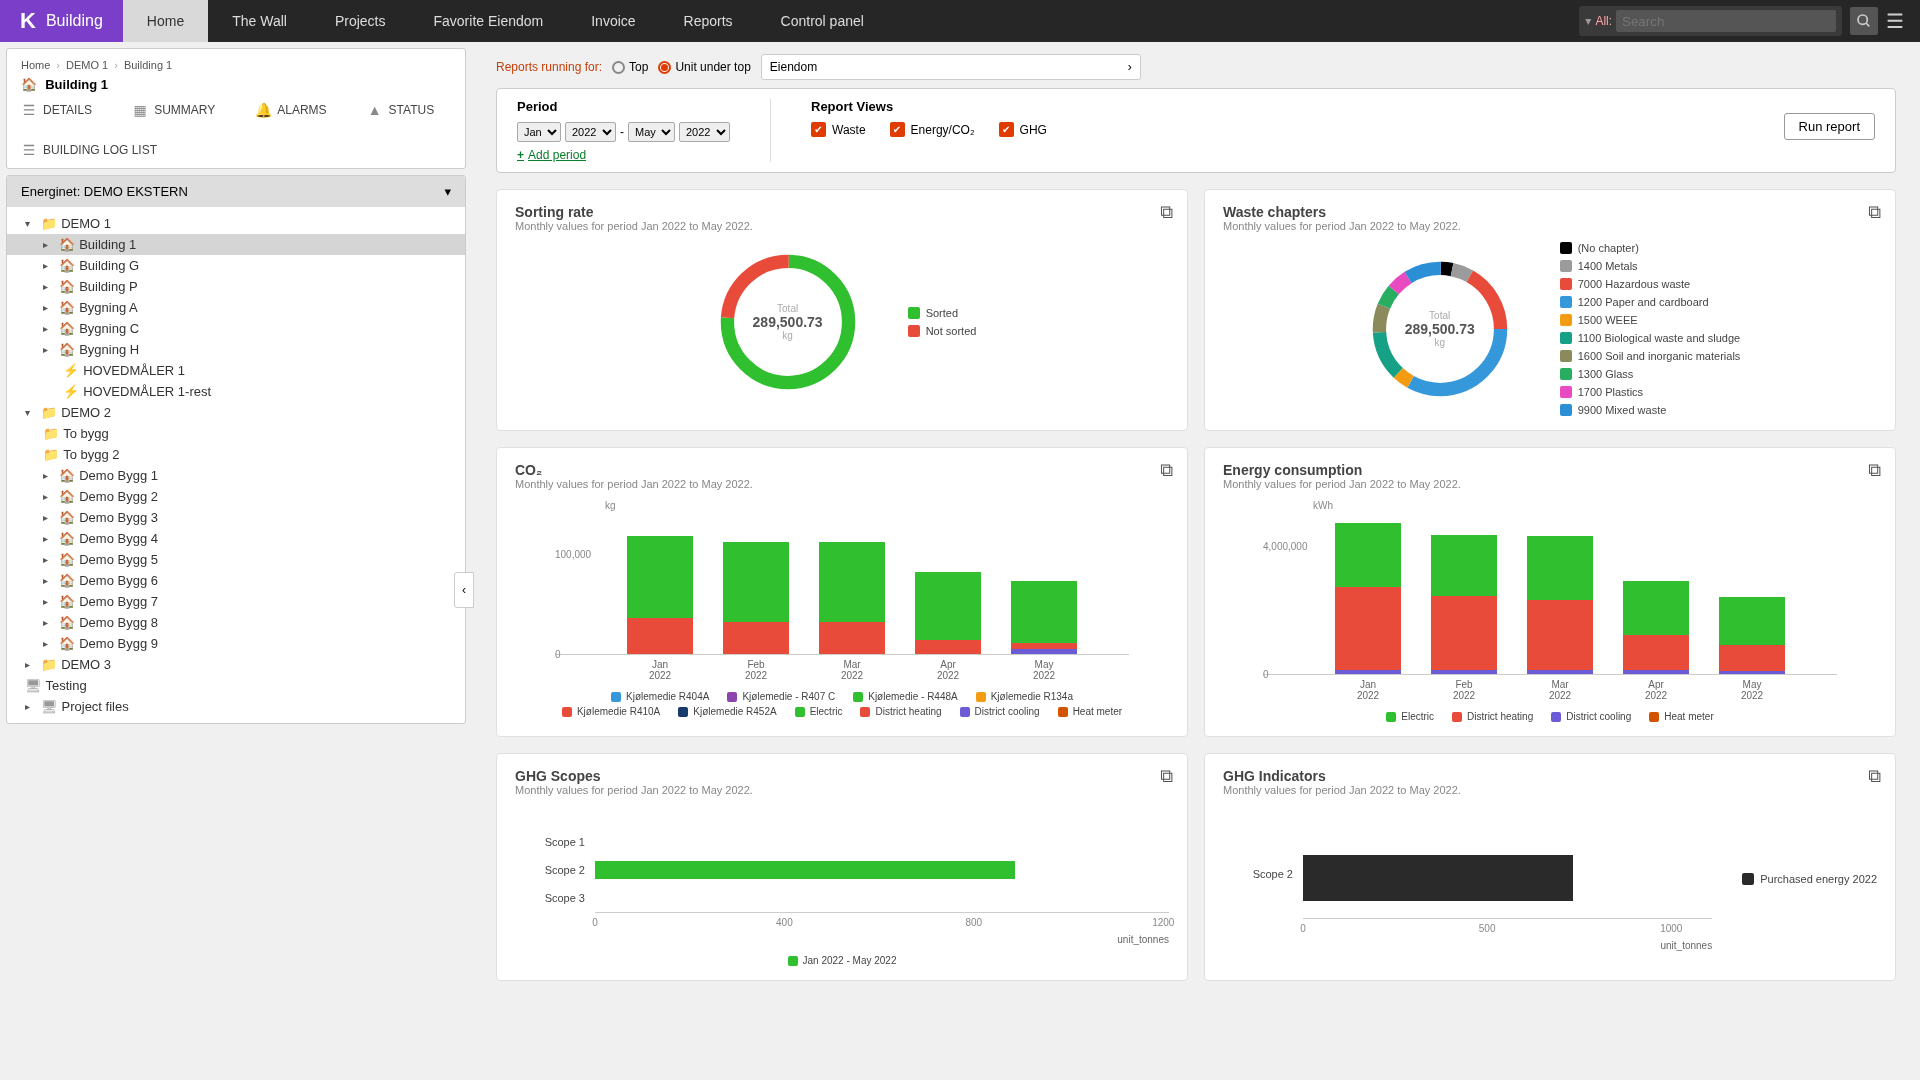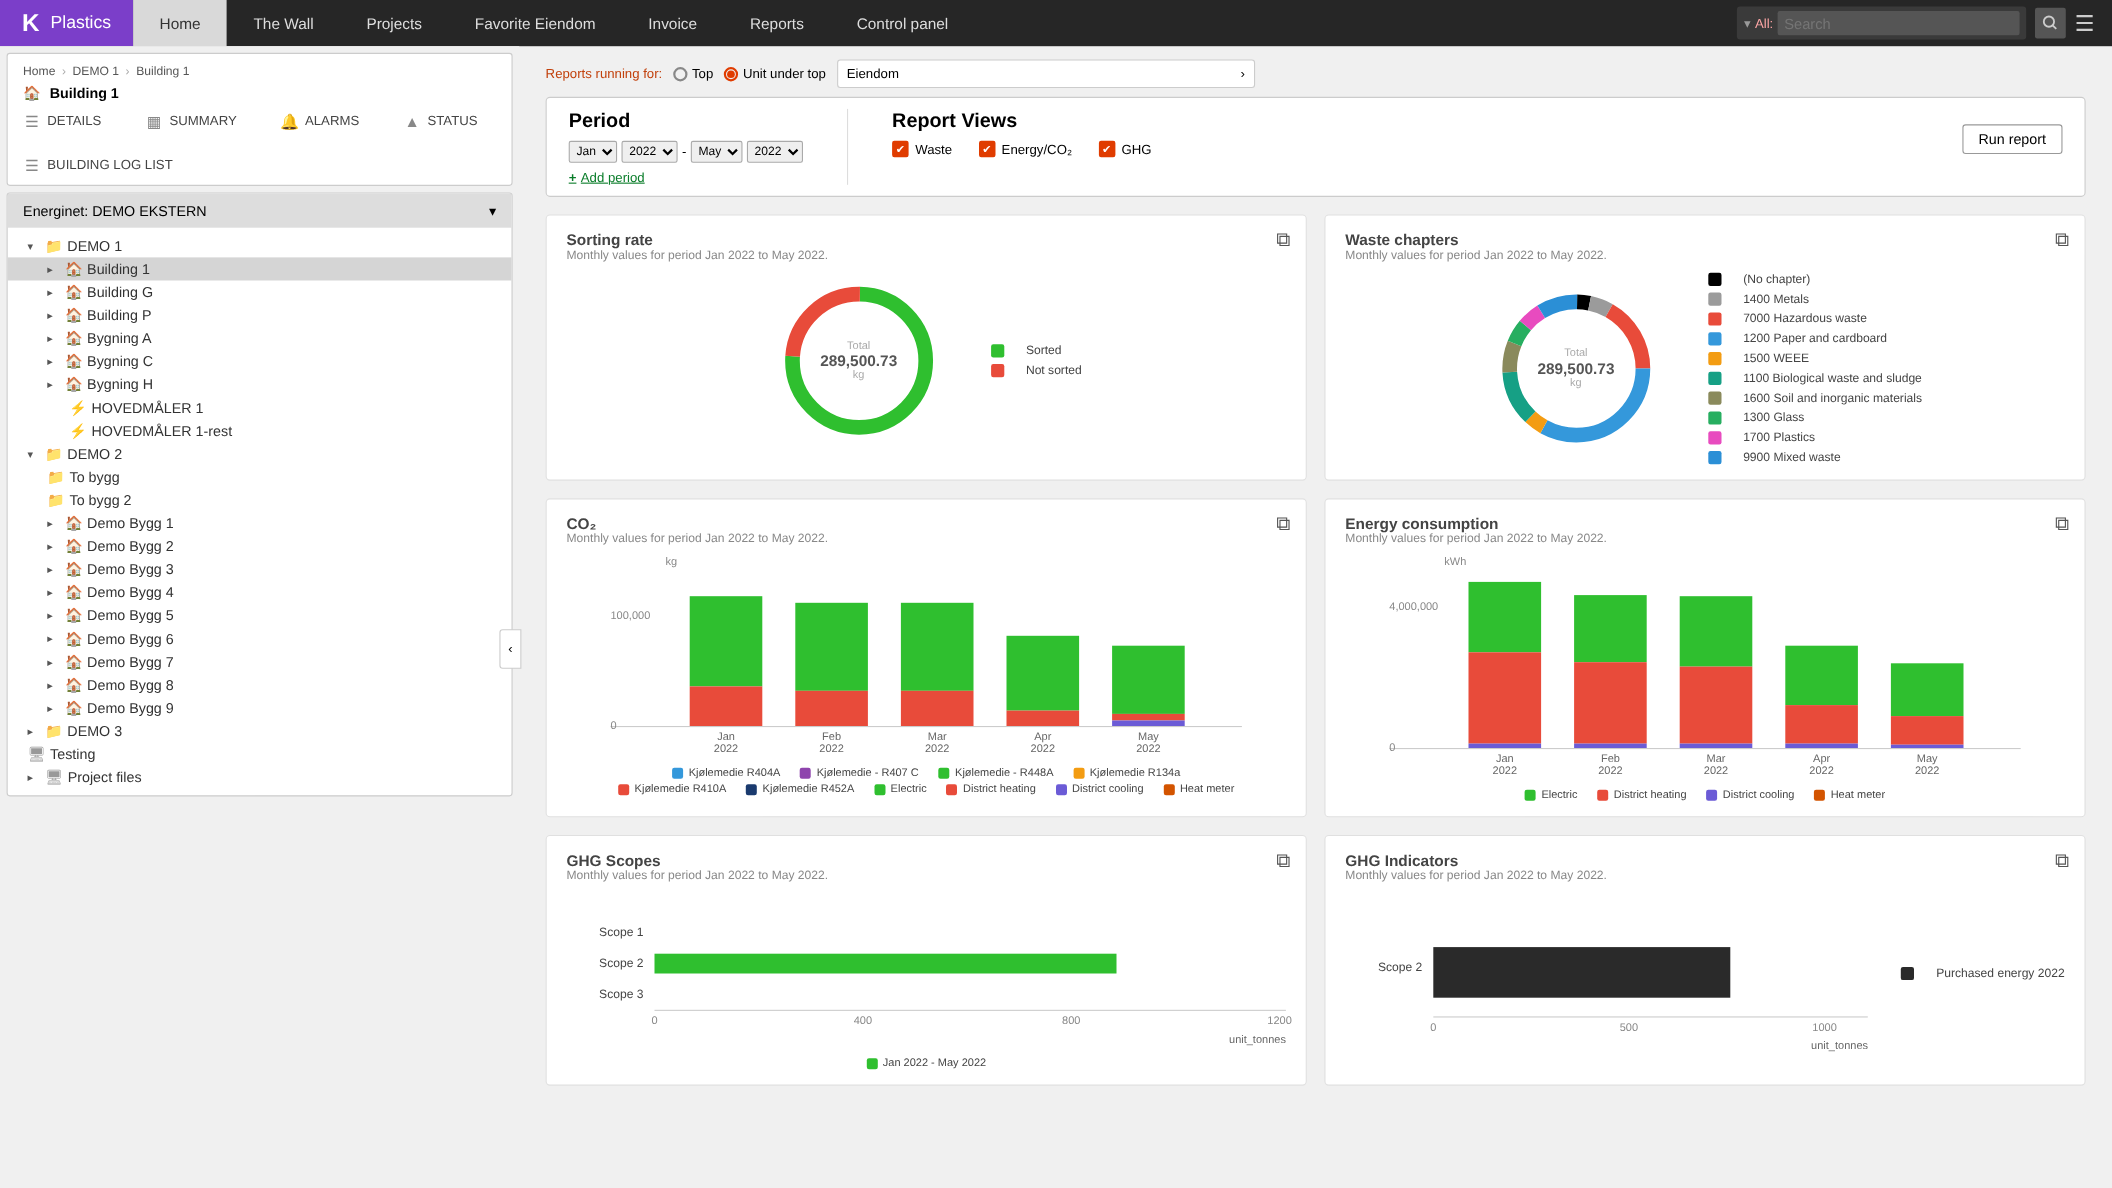--- a/index.html
+++ b/index.html
@@ -53,21 +53,21 @@
 .controls-row { display: flex; align-items: center; gap: 10px; margin-bottom: 8px; }
 .ctrl-lbl { color: #c2410c; font-size: 12px; }
 .radio { display: inline-flex; align-items: center; gap: 4px; }
 .radio-dot { width: 13px; height: 13px; border: 2px solid #888; border-radius: 50%; display: inline-flex; align-items: center; justify-content: center; }
 .radio-dot.on { border-color: #e03c00; }
 .radio-dot.on::after { content: ""; width: 7px; height: 7px; background: #e03c00; border-radius: 50%; }
 .unit-select { flex: 1; max-width: 380px; border: 1px solid #ccc; border-radius: 3px; height: 26px; padding: 0 8px; display: flex; align-items: center; justify-content: space-between; background: #fff; font-size: 12px; }
 
 .config-bar { background: #fff; border: 1px solid #ccc; border-radius: 4px; padding: 10px 20px; display: flex; align-items: flex-start; gap: 40px; margin-bottom: 16px; }
 .cfg-block { }
-.cfg-title { font-weight: bold; font-size: 18px; margin-bottom: 8px; }
+.cfg-title { font-weight: bold; font-size: 13px; margin-bottom: 8px; }
 .period-row { display: flex; align-items: center; gap: 4px; margin-bottom: 6px; }
 .period-row select { border: 1px solid #aaa; border-radius: 2px; font-size: 11px; height: 20px; padding: 0 2px; }
 .add-period { color: #0a7d2a; display: flex; align-items: center; gap: 4px; font-size: 12px; text-decoration: underline; cursor: pointer; }
 .divider { width: 1px; background: #ddd; align-self: stretch; }
 .views-row { display: flex; gap: 24px; }
 .chk { display: flex; align-items: center; gap: 6px; font-size: 12px; }
 .chk-box { width: 15px; height: 15px; background: #e03c00; border-radius: 2px; display: flex; align-items: center; justify-content: center; color: #fff; font-size: 10px; }
 .run-btn { margin-left: auto; border: 1px solid #999; background: #fff; border-radius: 3px; padding: 5px 14px; font-size: 13px; cursor: pointer; align-self: flex-start; margin-top: 14px; }
 
 .charts-grid { display: grid; grid-template-columns: 1fr 1fr; gap: 16px; }
@@ -76,21 +76,21 @@
 .card-sub { color: #888; font-size: 11px; margin-bottom: 10px; }
 .open-icon { position: absolute; top: 12px; right: 14px; color: #555; font-size: 18px; cursor: pointer; }
 .chart-body { display: flex; align-items: center; justify-content: center; gap: 40px; }
 
 .donut-wrap { position: relative; width: 160px; height: 160px; }
 .donut-center { position: absolute; top: 50%; left: 50%; transform: translate(-50%,-50%); text-align: center; }
 .donut-center .lbl { color: #aaa; font-size: 10px; }
 .donut-center .val { font-weight: bold; font-size: 14px; color: #555; }
 .donut-center .unit { color: #aaa; font-size: 10px; }
 .legend { display: flex; flex-direction: column; gap: 6px; font-size: 11px; color: #444; }
-.legend-row { display: flex; align-items: center; gap: 20px; }
+.legend-row { display: flex; align-items: center; gap: 6px; }
 .sw { width: 12px; height: 12px; border-radius: 2px; }
 
 .barchart { padding: 0 40px; }
 .bar-axis-lbl { color: #888; font-size: 10px; margin-left: 50px; margin-bottom: 4px; }
 .bar-area { position: relative; height: 140px; border-bottom: 1px solid #ccc; display: flex; align-items: flex-end; gap: 30px; padding-left: 72px; }
 .bar-area.energy { height: 160px; }
 .ytick { position: absolute; left: 0; font-size: 10px; color: #888; transform: translateY(50%); }
 .bar-col { display: flex; flex-direction: column-reverse; width: 66px; }
 .bar-seg { width: 100%; }
 .bar-xlabels { display: flex; gap: 30px; padding-left: 72px; margin-top: 4px; }
@@ -107,21 +107,21 @@
 .hx-tick { position: absolute; font-size: 10px; color: #888; transform: translateX(-50%); top: 4px; }
 .hx-lbl { text-align: right; font-size: 10px; color: #666; margin-top: 2px; }
 .hlegend.ctr { justify-content: center; }
 </style>
 </head>
 <body>
 
 <div class="topbar">
   <div class="logo">
     <span class="logo-k">K</span>
-    <span>Plastics</span>
+    <span>Building</span>
   </div>
   <div class="nav">
     <div class="nav-item active">Home</div>
     <div class="nav-item">The Wall</div>
     <div class="nav-item">Projects</div>
     <div class="nav-item">Favorite Eiendom</div>
     <div class="nav-item">Invoice</div>
     <div class="nav-item">Reports</div>
     <div class="nav-item">Control panel</div>
   </div>

